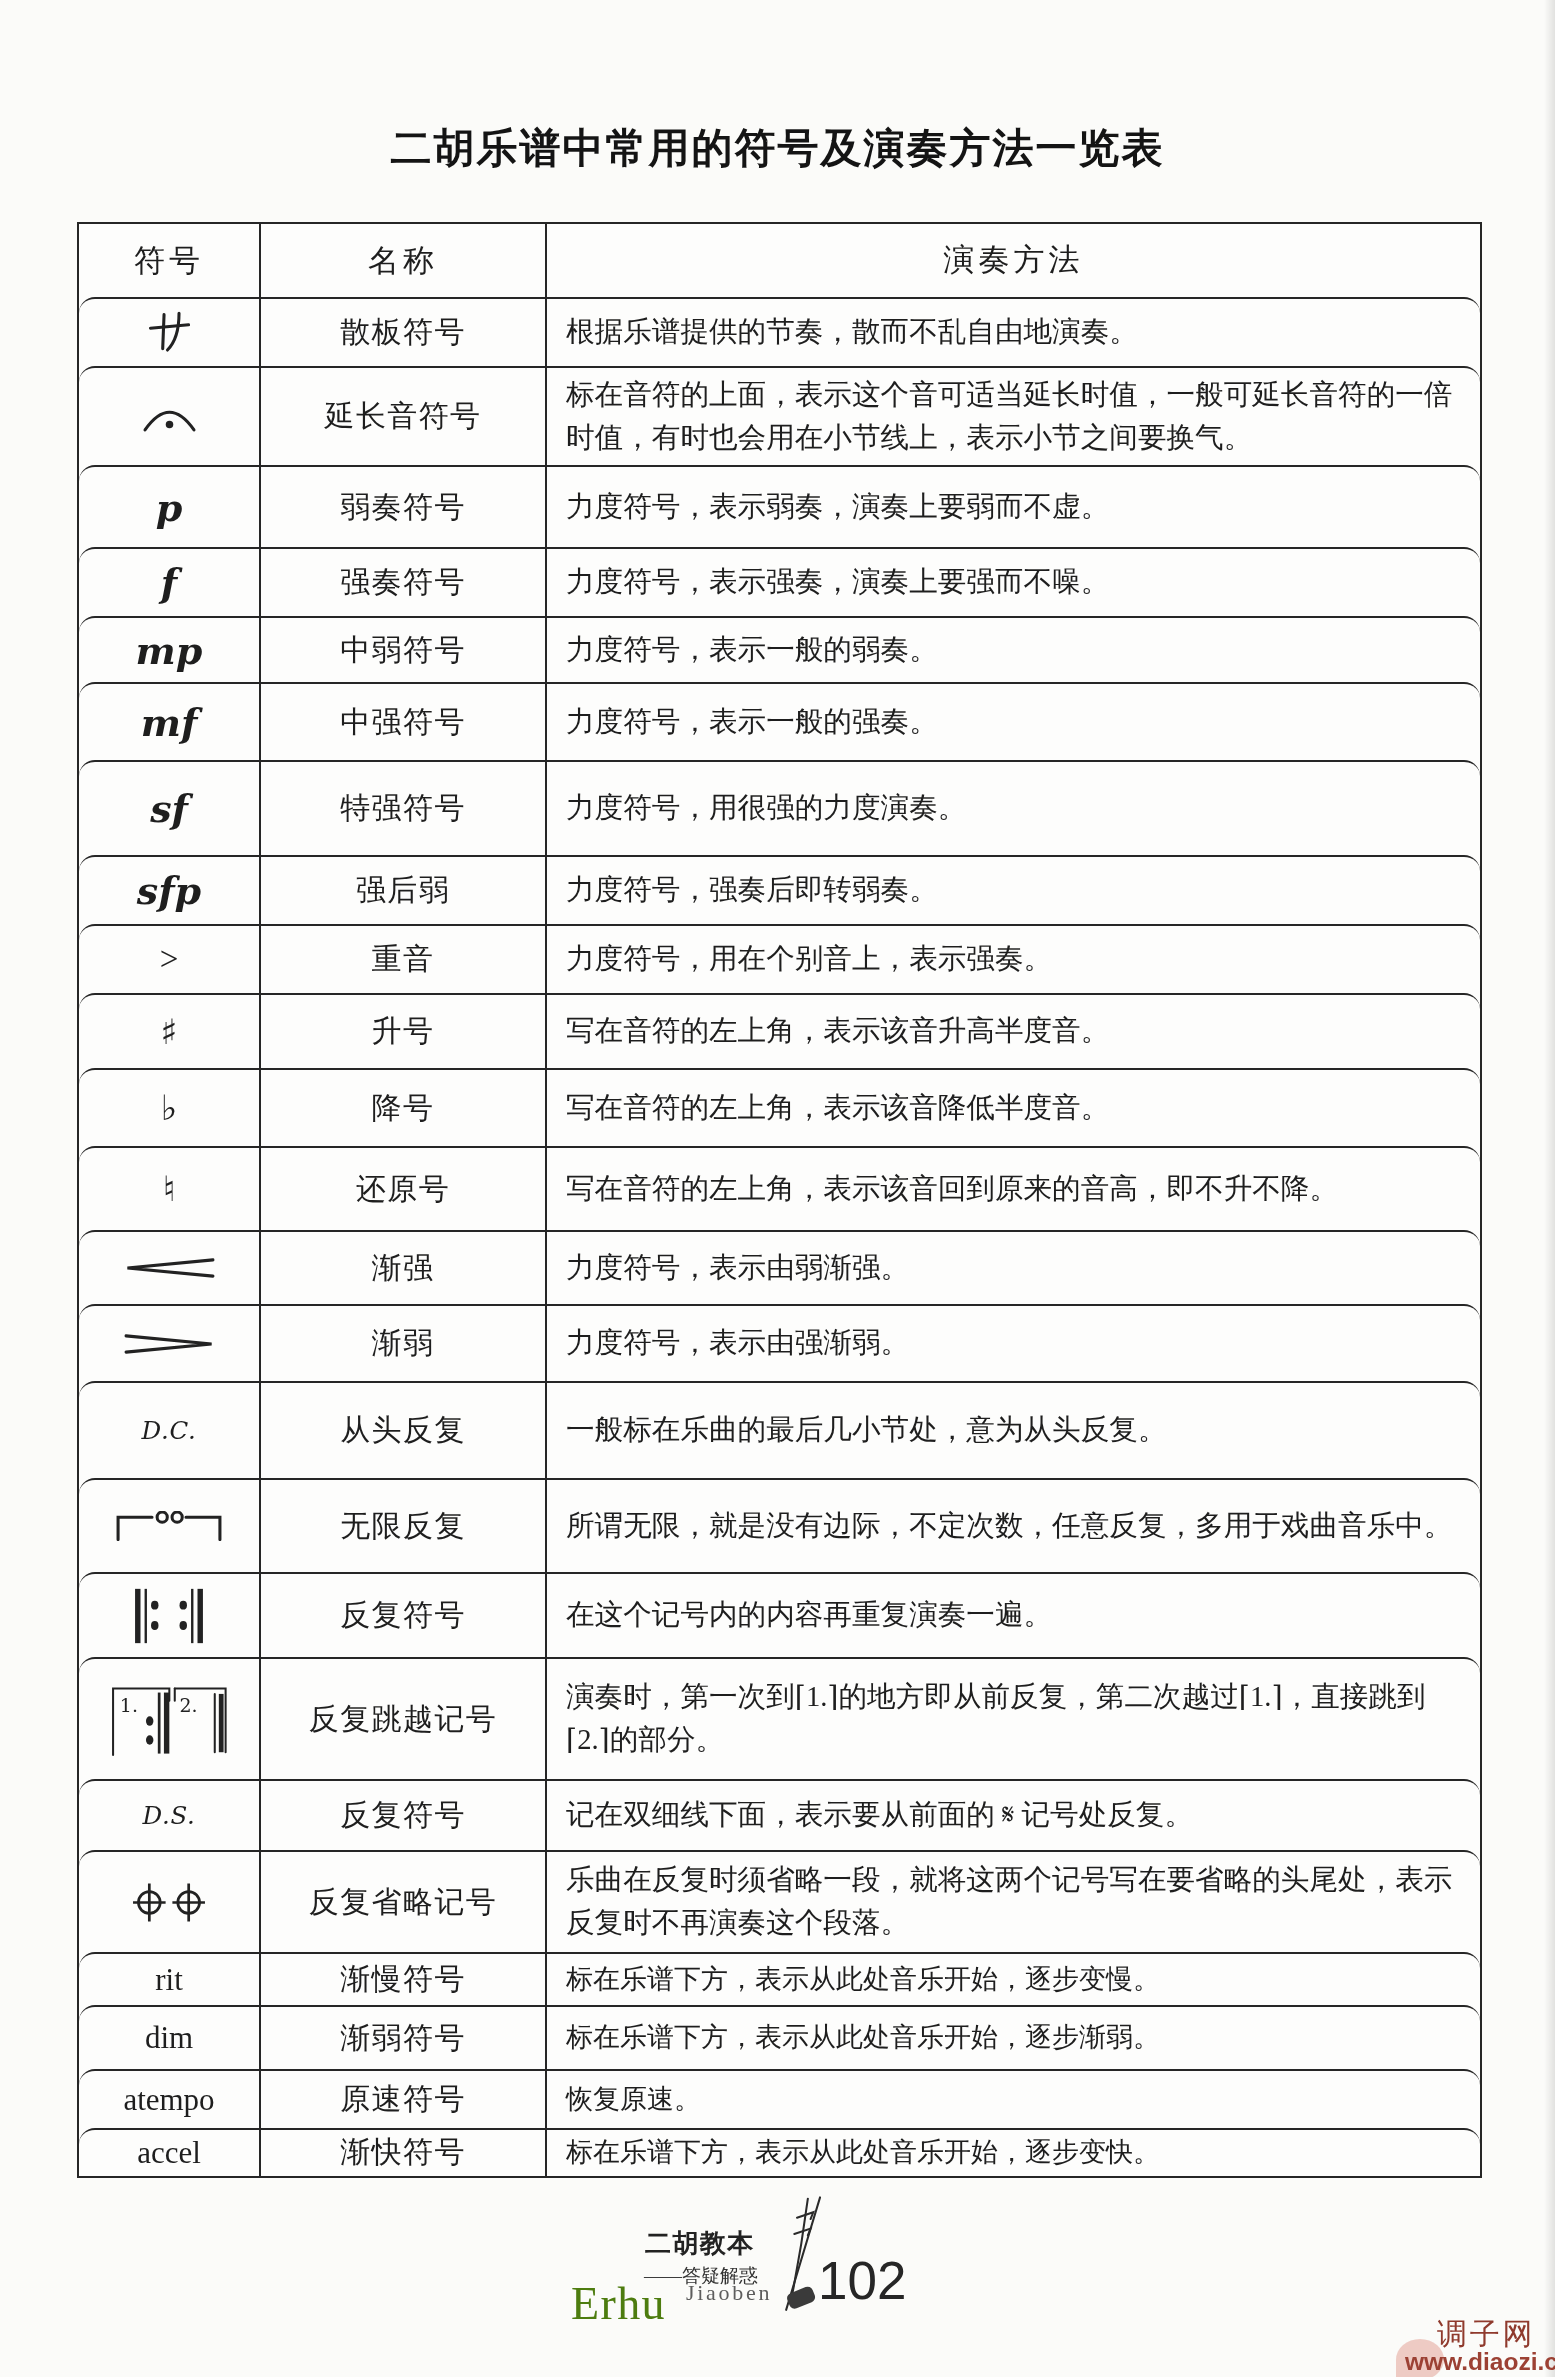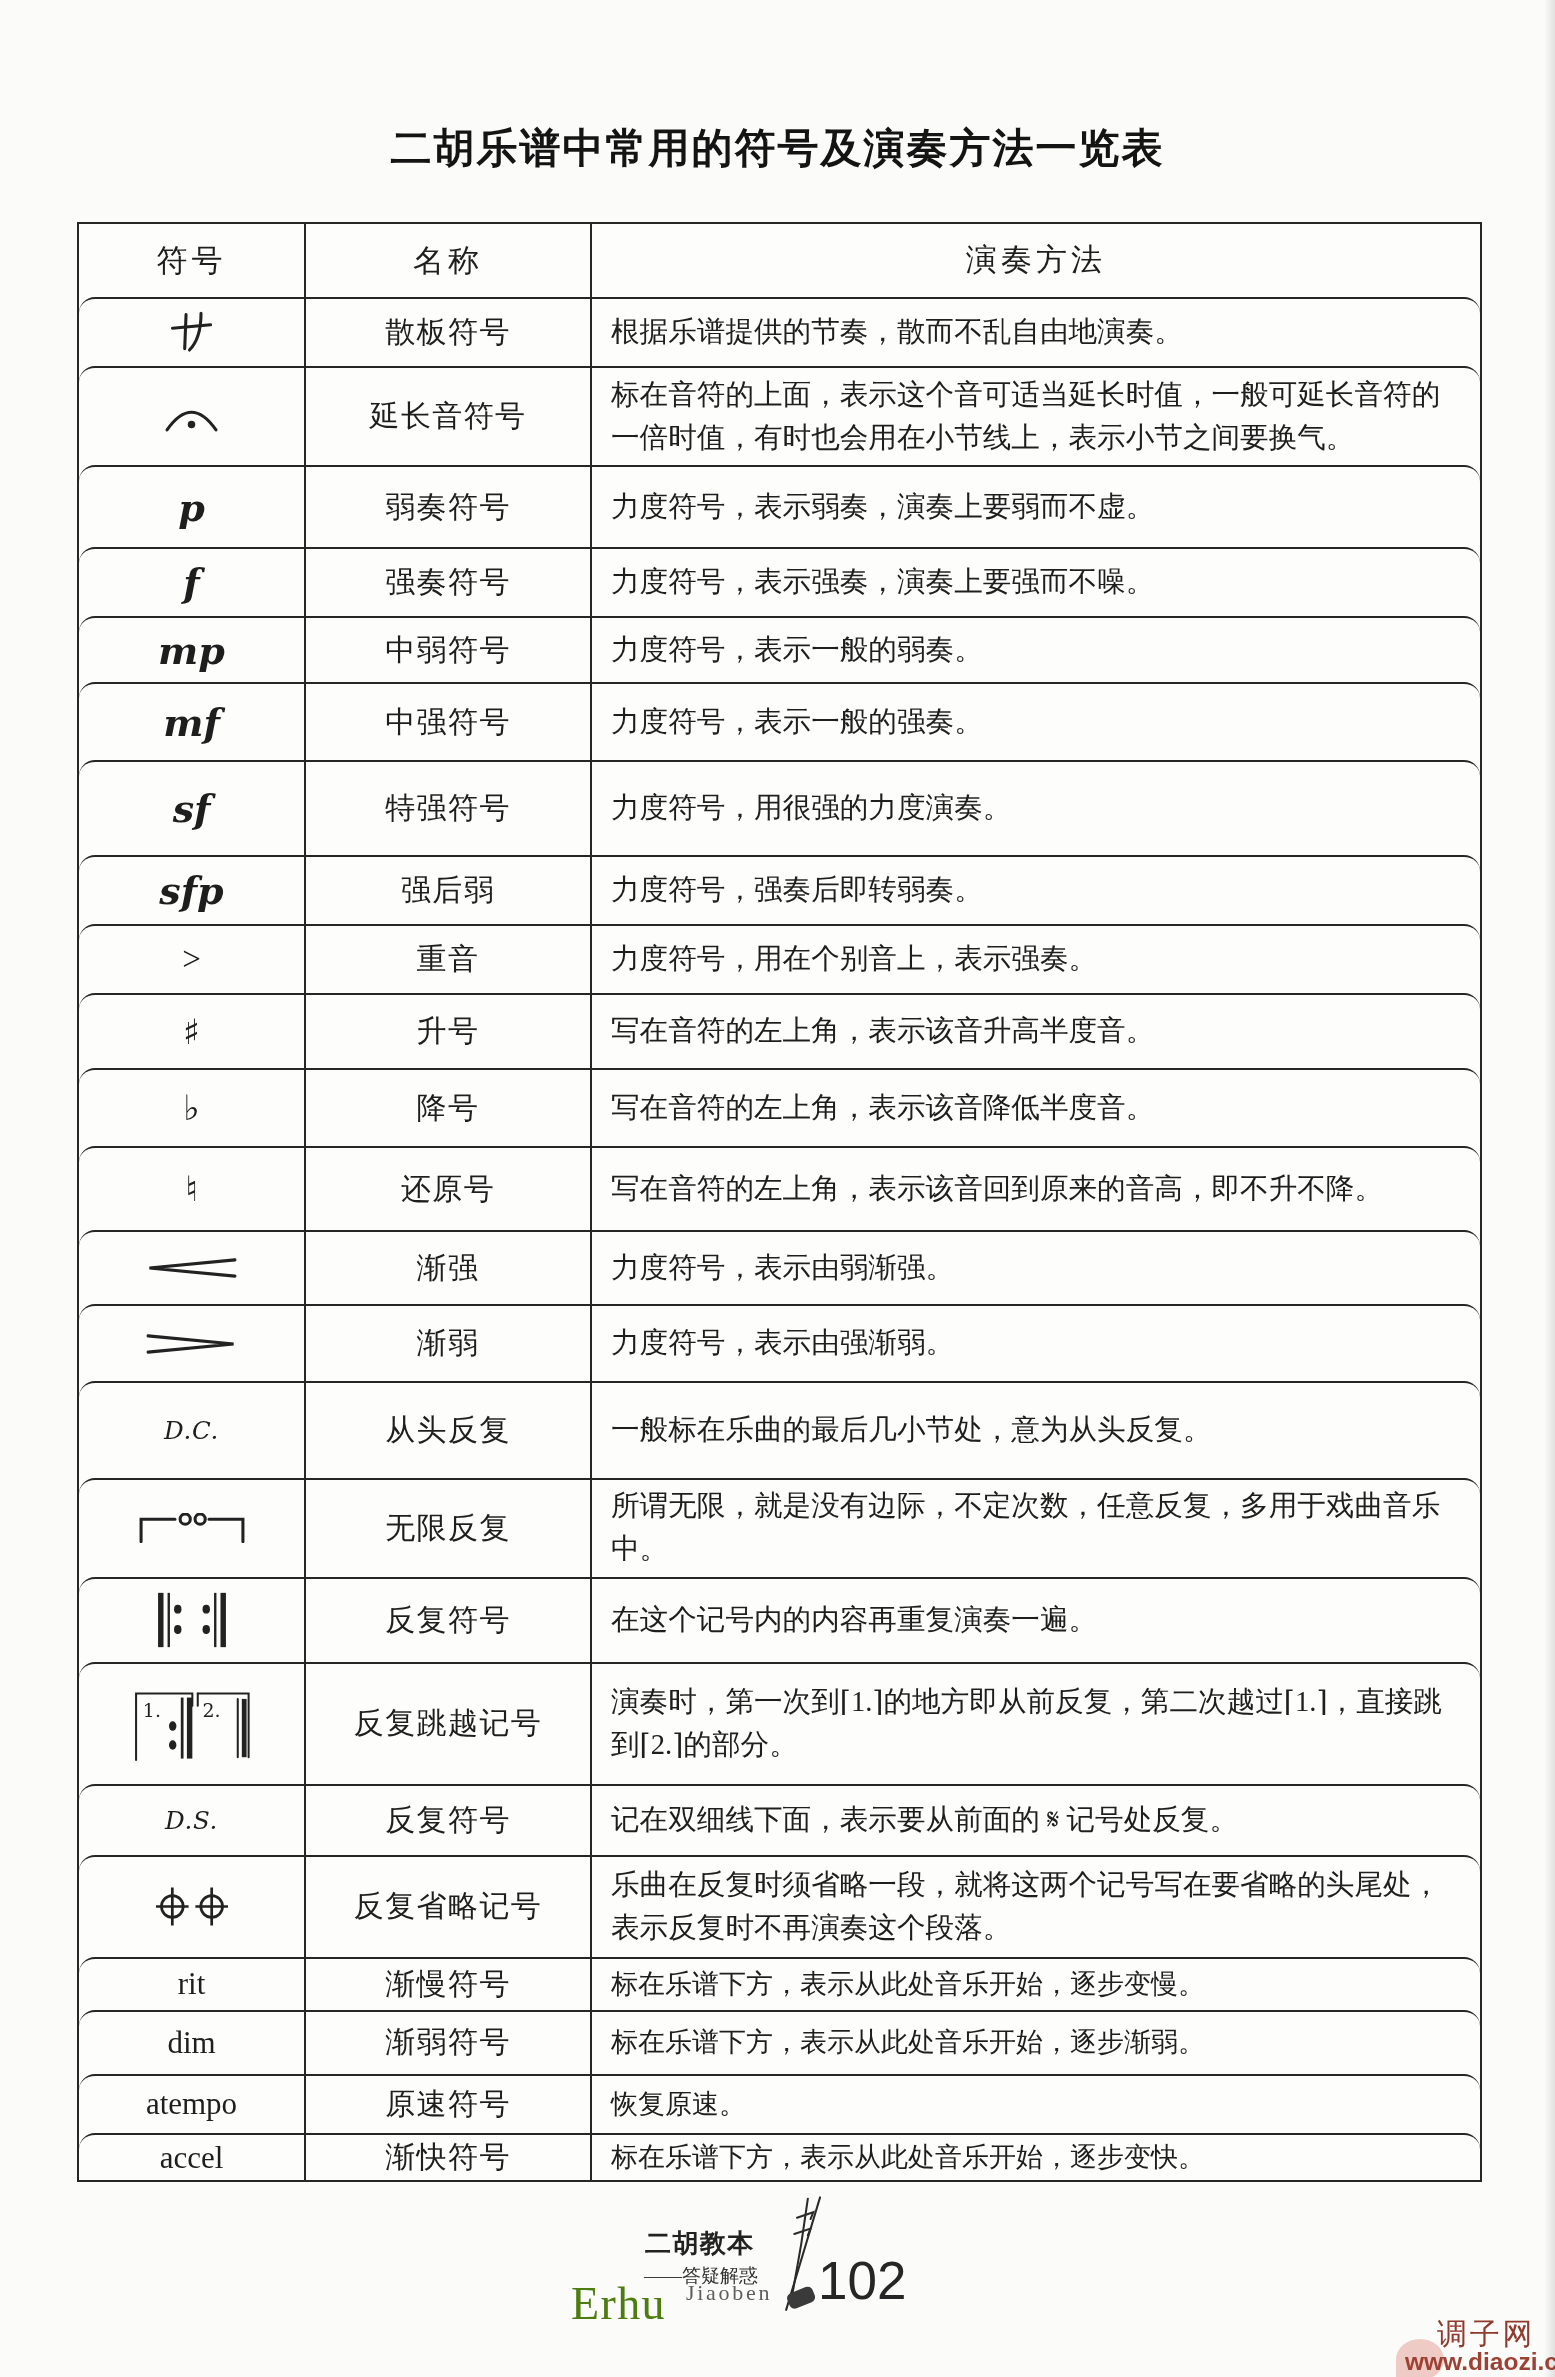--- a/index.html
+++ b/index.html
@@ -23,21 +23,21 @@
   
   .tbl{
     position:absolute;left:77px;top:222px;width:1405px;
     border:2.7px solid #262626;
     background:#fdfdfc;
     box-sizing:border-box;
   }
   .row{display:flex;align-items:stretch;box-sizing:border-box;}
   .tbody .row{border-top:2.7px solid #262626;border-radius:16px;}
   .c1,.c2,.c3{display:flex;align-items:center;box-sizing:border-box;}
-  .c1{width:227px;justify-content:center;border-right:2px solid #262626;}
+  .c1{width:182px;justify-content:center;border-right:2px solid #262626;}
   .c2{width:286px;justify-content:center;text-align:center;border-right:2px solid #262626;
       font-size:30px;letter-spacing:1.4px;}
   .c3{flex:1;padding:5.4px 23px 5.4px 19px;font-size:28.6px;line-height:1.5;text-align:left;}
   .thead{min-height:73px;}
   .thead .c1,.thead .c2,.thead .c3{font-size:31px;letter-spacing:4.1px;}
   .thead .c3{justify-content:center;padding:0;border-radius:12px;}
   
   .tbody .row:nth-child(1){min-height:69px}
   .tbody .row:nth-child(2){min-height:99px}
   .tbody .row:nth-child(3){min-height:82px}

